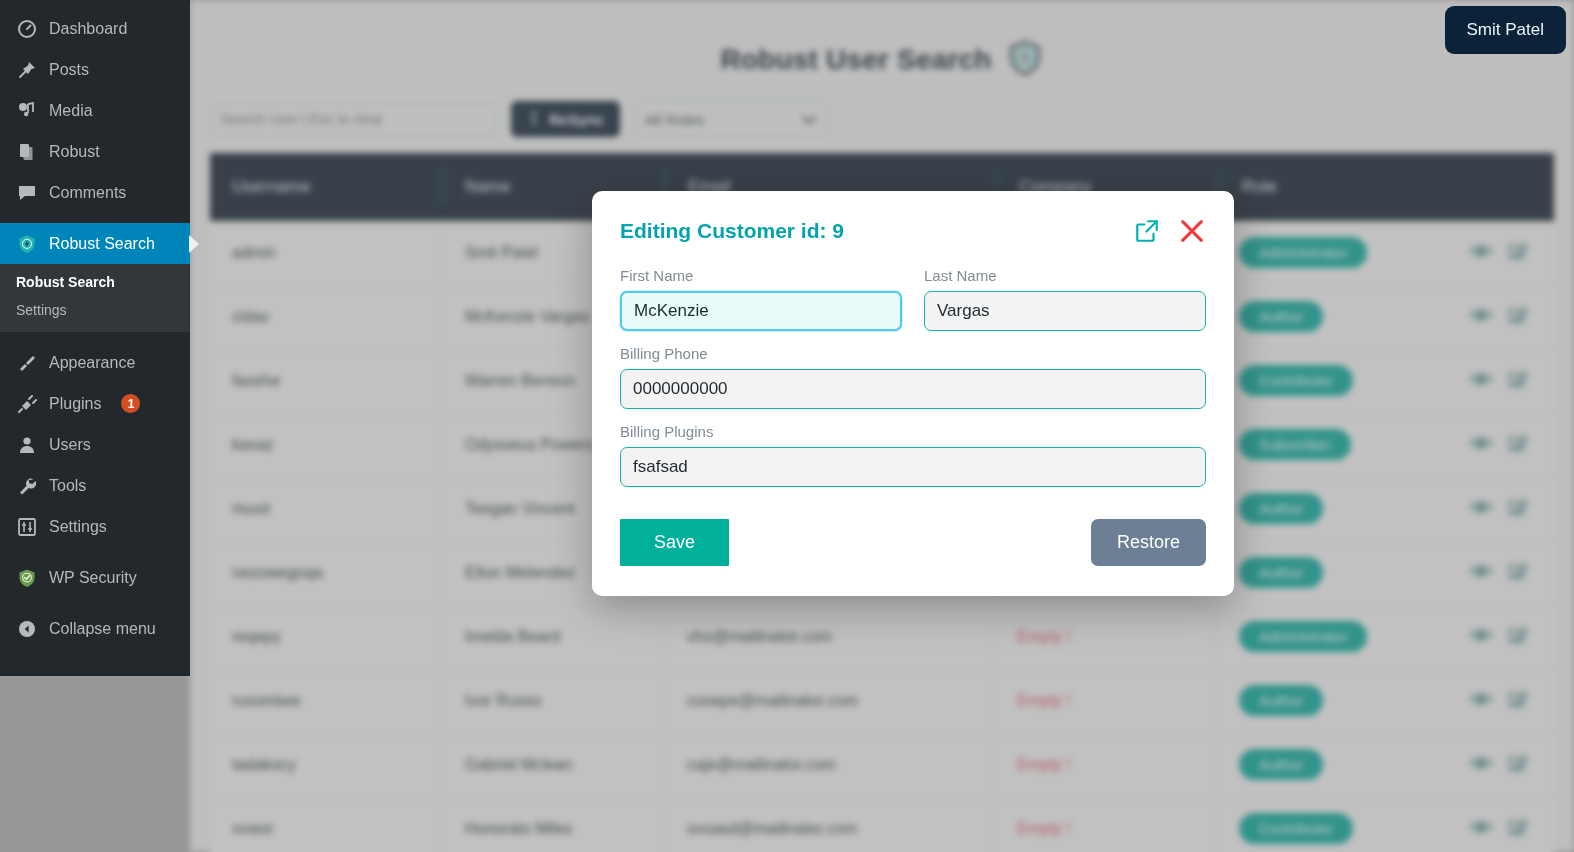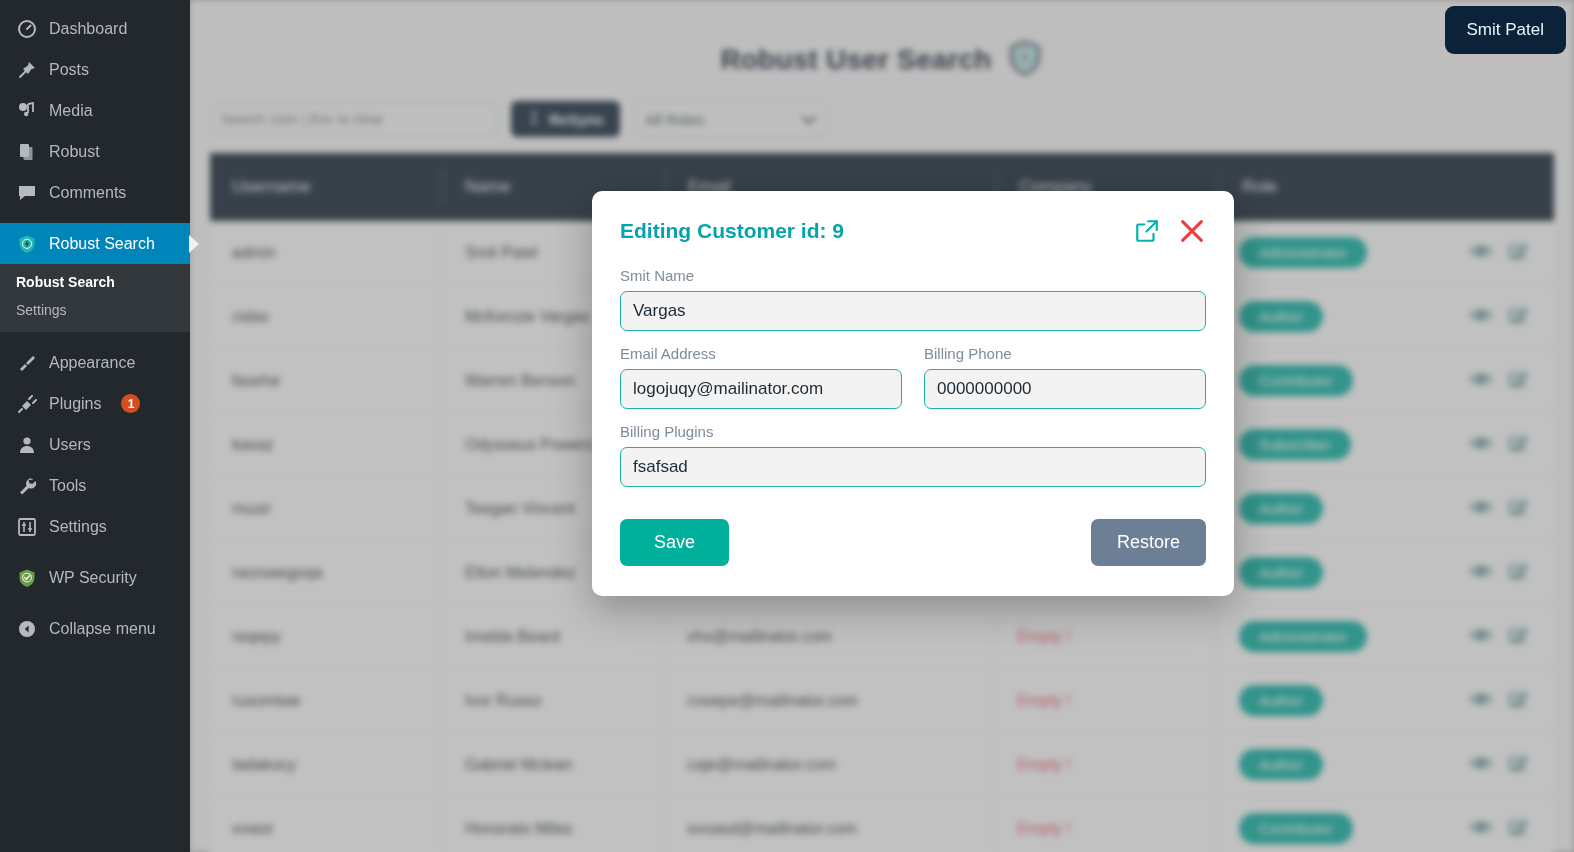--- a/index.html
+++ b/index.html
@@ -8,21 +8,21 @@
     width: 1574px; height: 852px;
     overflow: hidden;
     font-family: "Liberation Sans", sans-serif;
     background: #aeaeae;
   }
   #app { position: relative; width: 1574px; height: 852px; }
 
   
   .sidebar {
     position: absolute; left: 0; top: 0;
-    width: 190px; height: 852px;
+    width: 190px; height: 676px;
     background: #23282d;
     z-index: 40;
     padding-top: 8px;
   }
   .menu-item {
     display: flex; align-items: center;
     gap: 12px;
     height: 41px;
     padding-left: 16px;
     color: #b4b9be;
@@ -221,21 +221,21 @@
     border: 2px solid #52c8ef;
     background: #e9fbf8;
     box-shadow: 0 0 0 1px rgba(82,200,239,0.25);
   }
   .modal-actions {
     display: flex; align-items: center; justify-content: space-between;
     margin-top: 32px;
   }
   .btn-save {
     background: #00b09b; color: #fff;
-    border: none; border-radius: 7px;
+    border: none; border-radius: 1px;
     padding: 13px 34px;
     font-size: 18px;
     cursor: pointer;
     font-family: "Liberation Sans", sans-serif;
   }
   .btn-restore {
     background: #6c7f95; color: #fff;
     border: none; border-radius: 7px;
     padding: 13px 26px;
     font-size: 18px;
@@ -643,30 +643,30 @@
         <span class="icon-btn">
           <svg width="28" height="28" viewBox="0 0 24 24" fill="none">
             <path d="M4 4 L20 20 M20 4 L4 20" stroke="#ef3b3b" stroke-width="2.6" stroke-linecap="round"></path>
           </svg>
         </span>
       </div>
     </div>
 
     <div class="form-row">
       <div class="field">
-        <label class="field-label">Smit Name</label>
+        <label class="field-label">First Name</label>
+        <input class="field-input focused" type="text" value="McKenzie" style="">
+      </div>
+      <div class="field">
+        <label class="field-label">Last Name</label>
         <input class="field-input" type="text" value="Vargas" style="">
       </div>
     </div>
 
     <div class="form-row">
-      <div class="field">
-        <label class="field-label">Email Address</label>
-        <input class="field-input" type="text" value="logojuqy@mailinator.com" style="">
-      </div>
       <div class="field">
         <label class="field-label">Billing Phone</label>
         <input class="field-input" type="text" value="0000000000" style="">
       </div>
     </div>
 
     <div class="form-row">
       <div class="field full">
         <label class="field-label">Billing Plugins</label>
         <input class="field-input" type="text" value="fsafsad" style="">

